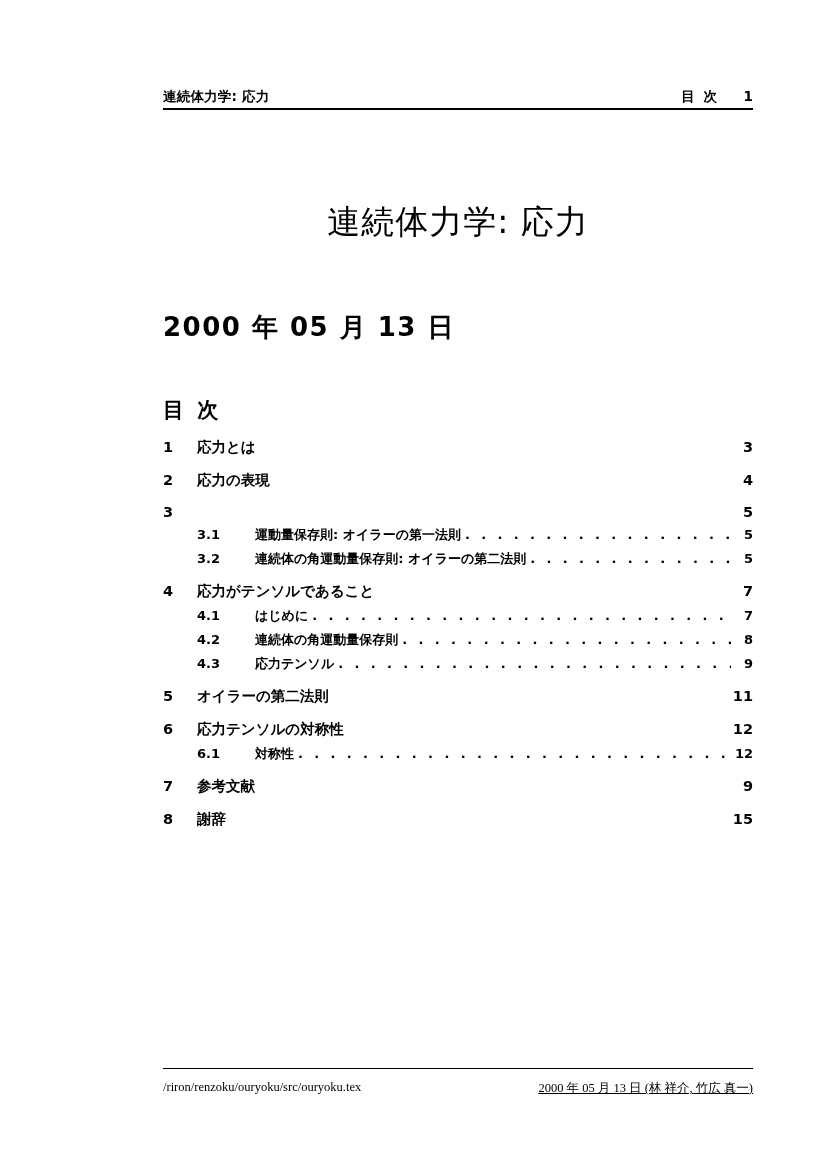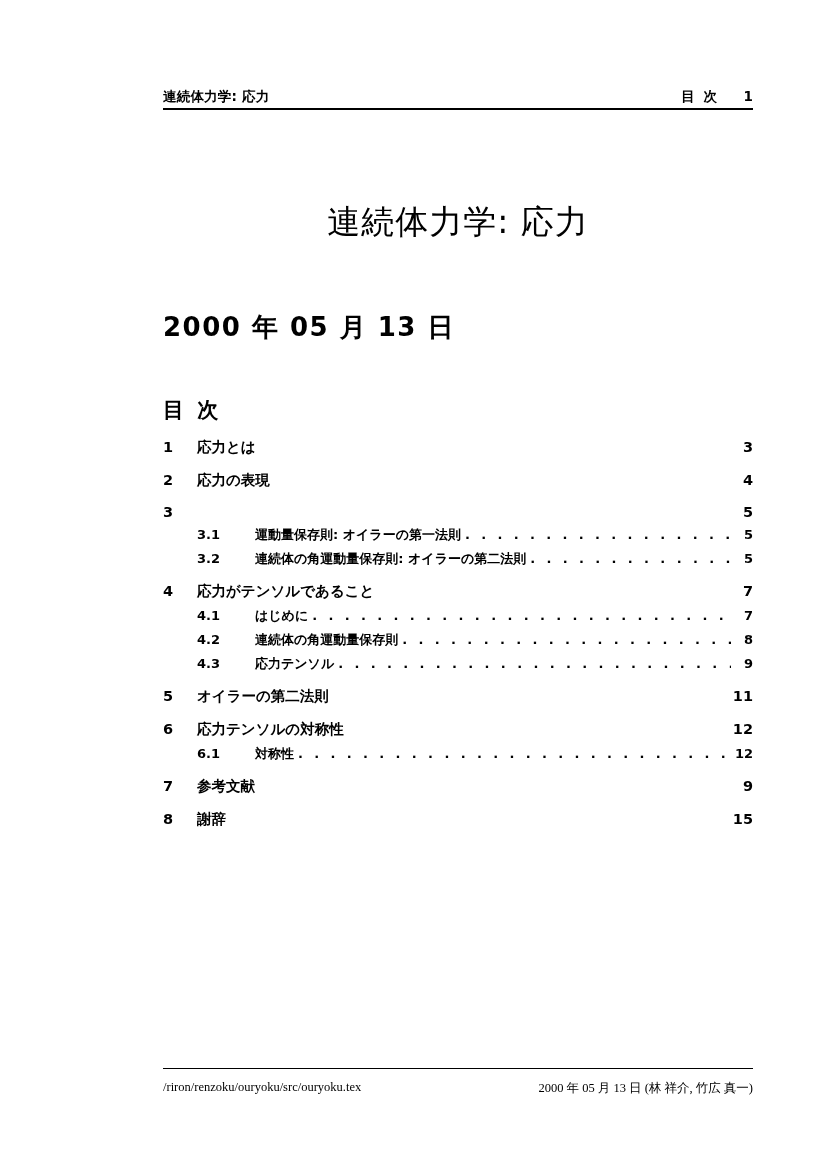--- a/index.html
+++ b/index.html
@@ -189,20 +189,21 @@
     position: absolute;
     left: 0;
     top: 0;
     white-space: nowrap;
   }
   .footer .f-right {
     position: absolute;
     right: 0;
     top: 0;
     white-space: nowrap;
+    text-decoration: underline;
   }
 </style>
 </head>
 <body>
 
 <div class="page">
   <div class="content">
 
     <div class="runhead">
       <span class="left">連続体力学: 応力</span>

